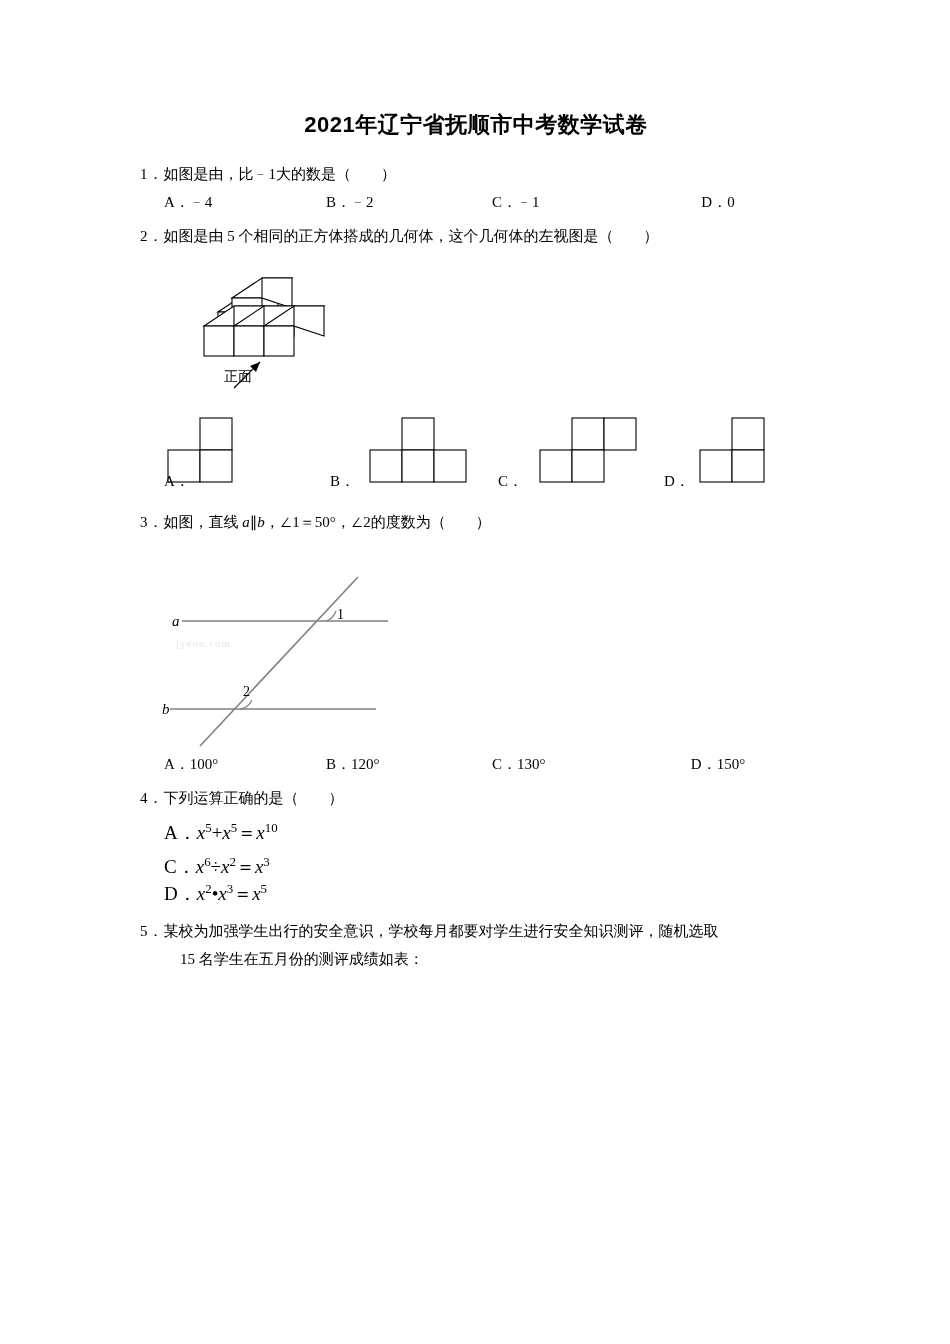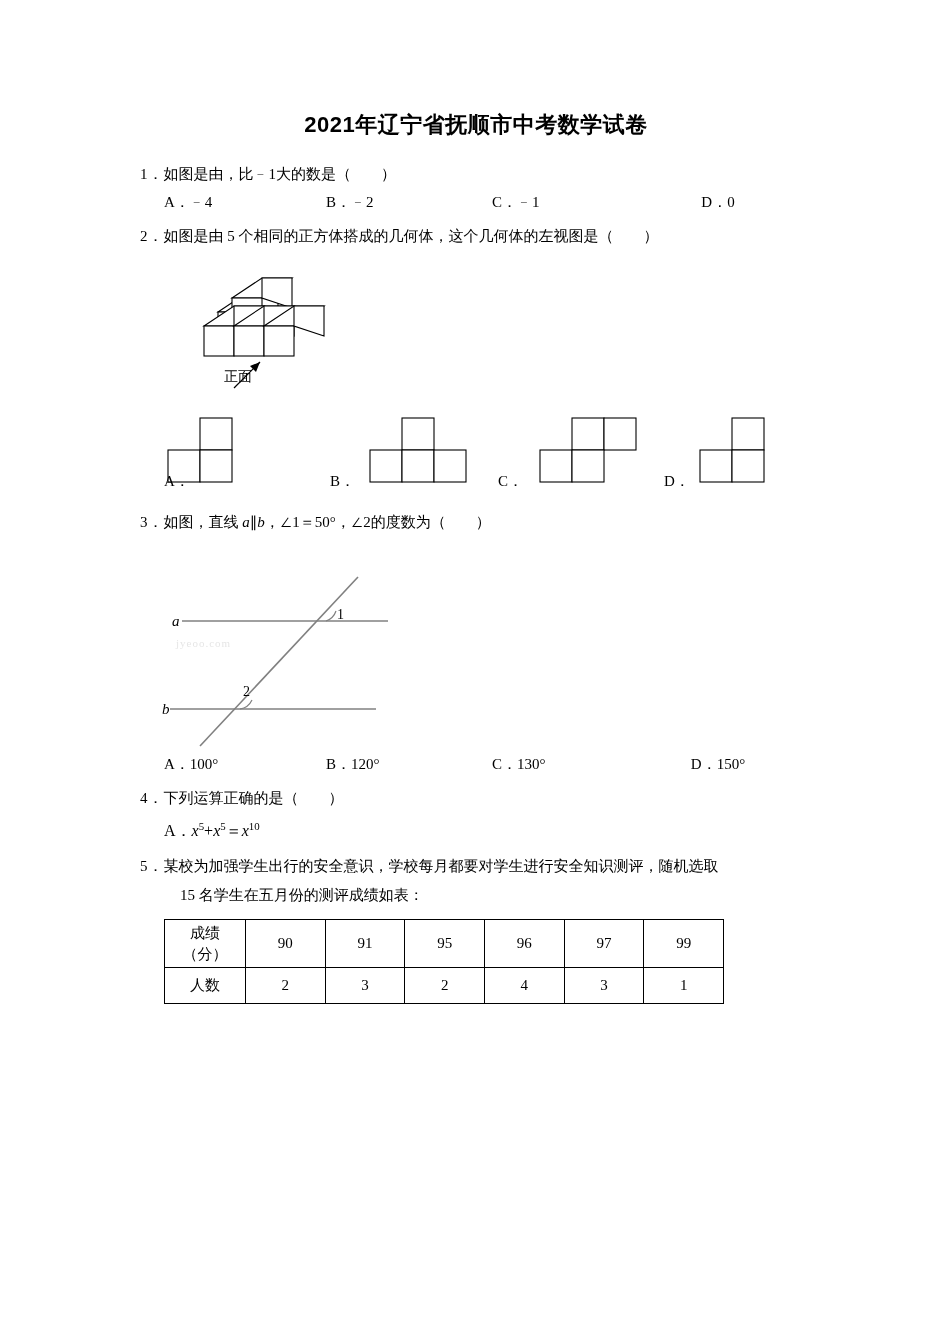--- a/index.html
+++ b/index.html
@@ -60,21 +60,21 @@
   }
   .choices-row > div {
     flex: 0 0 auto;
   }
   .c1 { width: 162px; }
   .c2 { width: 166px; }
   .c3 { width: 166px; }
   .c4 { width: 120px; text-align: center; }
   .choices-2col {
     display: flex;
-    font-size: 16px;
+    font-size: 19px;
     margin-top: 8px;
     padding-left: 24px;
     flex-direction: column;
   }
   .choices-2col > div { width: 336px; }
   sup { font-size: 0.68em; vertical-align: super; }
   .ital { font-style: italic; font-family: "Liberation Serif", serif; }
   .sub-line { font-size: 15px; line-height: 1.9; padding-left: 40px; }
 
   
@@ -231,46 +231,25 @@
       <div class="c3">C．130°</div>
       <div class="c4">D．150°</div>
     </div>
 
     <div class="q">
       <span class="q-num">4．</span><span>下列运算正确的是（　　）</span>
     </div>
     <div class="choices-2col">
       <div>A．<span class="ital">x</span><sup>5</sup>+<span class="ital">x</span><sup>5</sup>＝<span class="ital">x</span><sup>10</sup></div>
     </div>
+    <div class="choices-2col">
+      <div>C．<span class="ital">x</span><sup>6</sup>÷<span class="ital">x</span><sup>2</sup>＝<span class="ital">x</span><sup>3</sup></div>
+      <div>D．<span class="ital">x</span><sup>2</sup>•<span class="ital">x</span><sup>3</sup>＝<span class="ital">x</span><sup>5</sup></div>
+    </div>
 
     <div class="q">
       <span class="q-num">5．</span><span>某校为加强学生出行的安全意识，学校每月都要对学生进行安全知识测评，随机选取</span>
     </div>
     <div class="sub-line">15 名学生在五月份的测评成绩如表：</div>
 
-    <table class="score-table">
-      <tbody>
-          <tr class="tall">
-        <td class="head">
-          <div>成绩</div>
-          <div>（分）</div>
-        </td>
-        <td>90</td>
-        <td>91</td>
-        <td>95</td>
-        <td>96</td>
-        <td>97</td>
-        <td>99</td>
-      </tr>
-      <tr>
-        <td class="head">人数</td>
-        <td>2</td>
-        <td>3</td>
-        <td>2</td>
-        <td>4</td>
-        <td>3</td>
-        <td>1</td>
-      </tr>
-    </tbody>
-      </table>
 
   </div>
 </div>
 
 </body></html>

